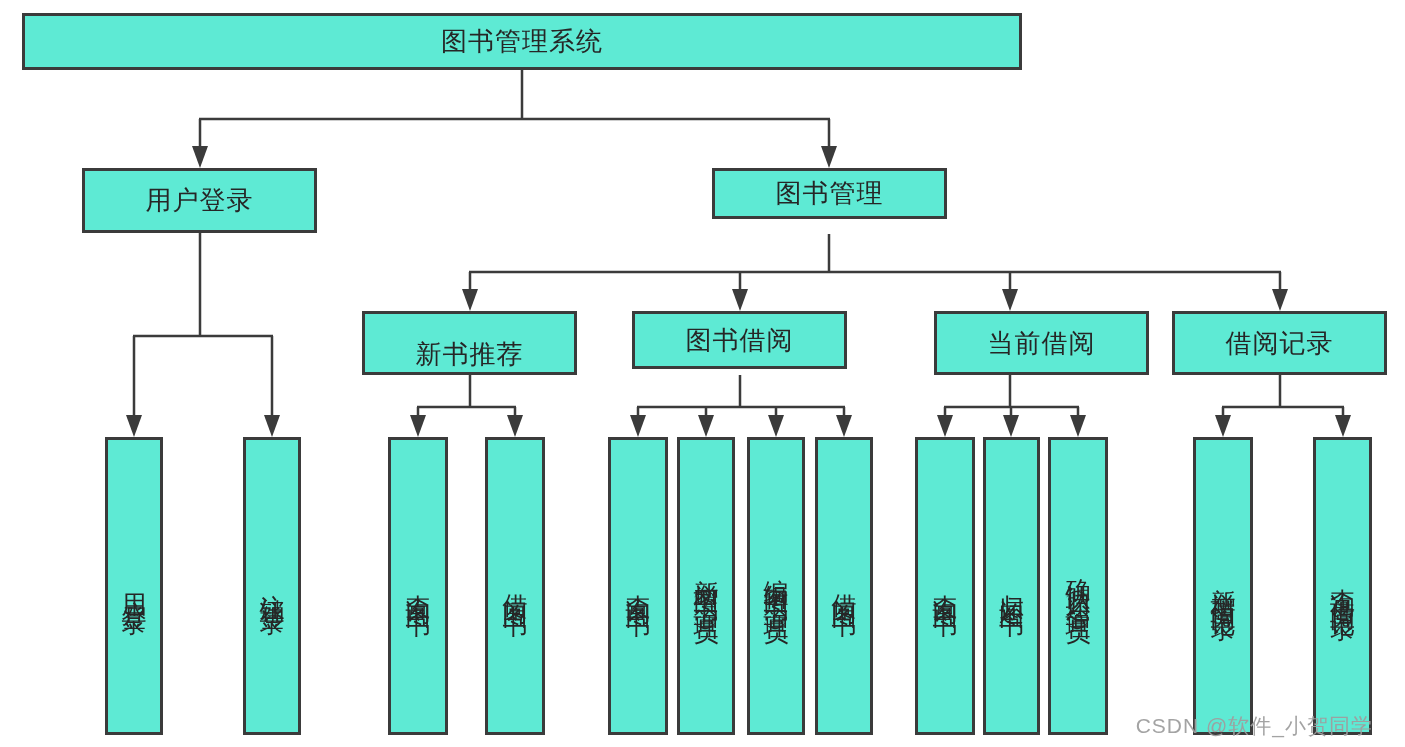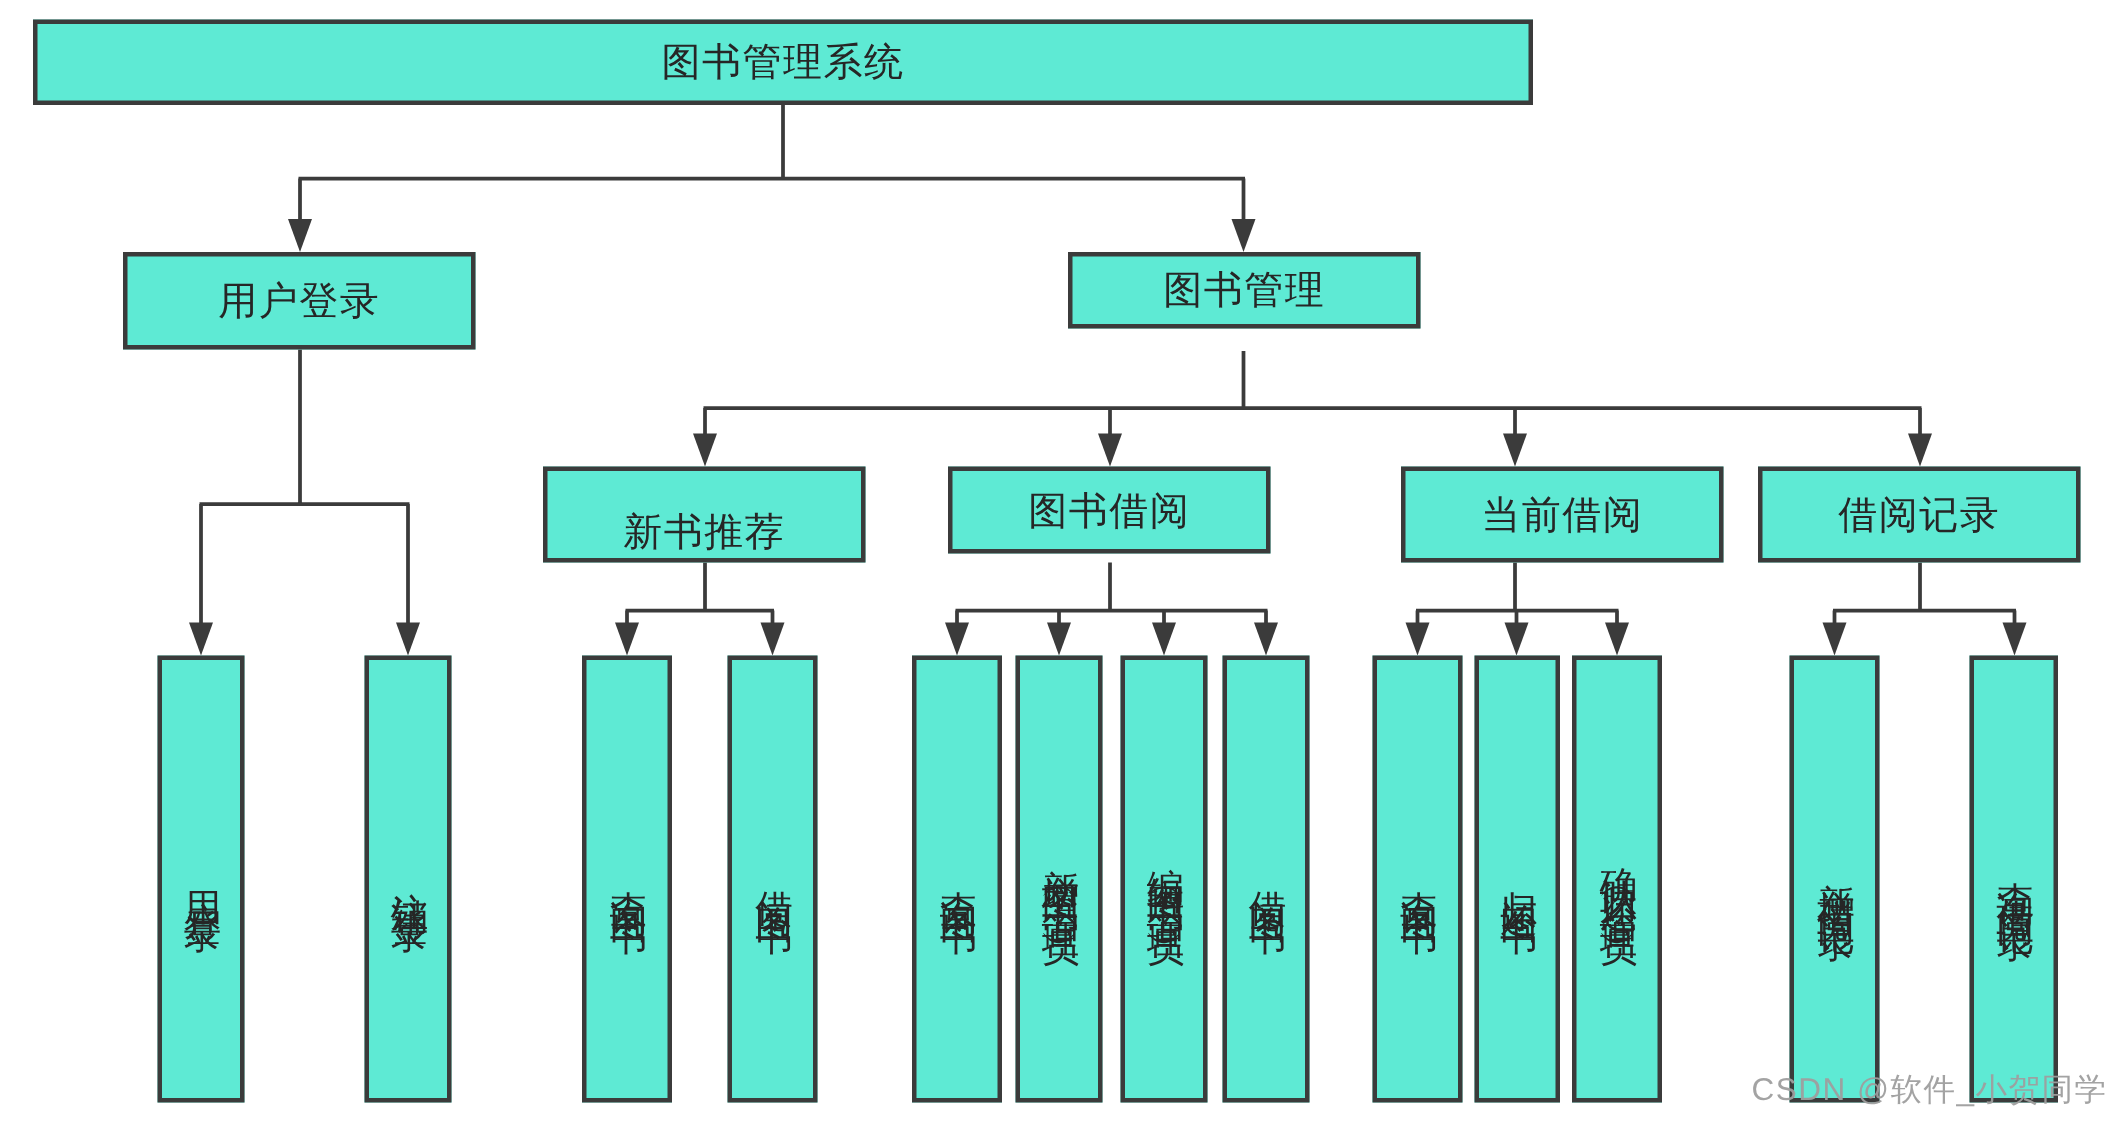--- a/index.html
+++ b/index.html
@@ -53,21 +53,21 @@
   .l-6  { left: 677px;  width: 58px; }
   .l-7  { left: 747px;  width: 58px; }
   .l-8  { left: 815px;  width: 58px; }
   .l-9  { left: 915px;  width: 60px; }
   .l-10 { left: 983px;  width: 57px; }
   .l-11 { left: 1048px; width: 60px; }
   .l-12 { left: 1193px; width: 60px; }
   .l-13 { left: 1313px; width: 59px; }
   .watermark {
     position: absolute;
-    right: 0;
+    right: 32px;
     top: 712px;
     font-size: 21px;
     letter-spacing: 1px;
     color: rgba(158,158,158,0.95);
     z-index: 5;
     white-space: nowrap;
   }
 </style>
 </head>
 <body>

